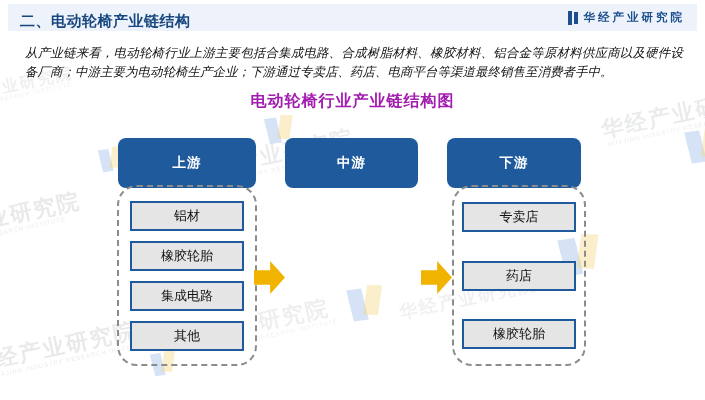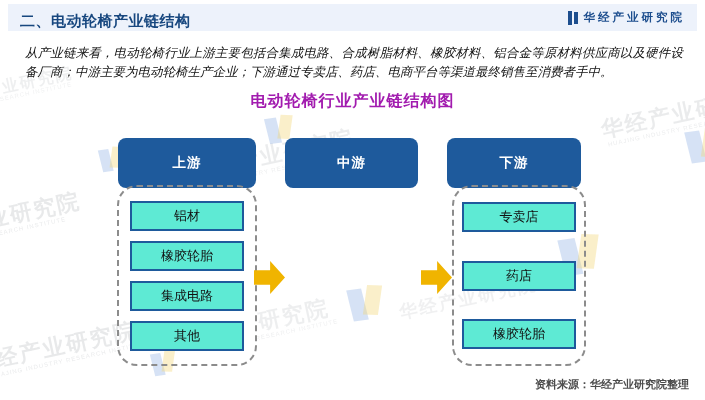--- a/index.html
+++ b/index.html
@@ -39,21 +39,21 @@
   .stage.s2{left:285px;width:133px;}
   .stage.s3{left:447px;width:134px;}
   .dashed{
     position:absolute;top:185px;height:181px;border:2px dashed #8C8C8C;border-radius:20px;
     box-sizing:border-box;display:flex;flex-direction:column;
   }
   .dashed.c1{left:117px;width:140px;padding:14px 11px;gap:10px;justify-content:flex-start;}
   .dashed.c2{left:283px;width:136px;padding:14px 11px;justify-content:center;}
   .dashed.c3{left:452px;width:134px;padding:15px 8px;justify-content:space-between;}
   .node{
-    background:#5eead4;border:2px solid #1E5A9C;height:30px;min-height:30px;
+    background:#e5e5e5;border:2px solid #1E5A9C;height:30px;min-height:30px;
     display:flex;align-items:center;justify-content:center;
     font-size:13px;color:#111;box-sizing:border-box;
   }
   .arrow{
     position:absolute;top:261px;width:31px;height:33px;background:#F0B400;
     clip-path:polygon(0% 28%,52% 28%,52% 0%,100% 50%,52% 100%,52% 72%,0% 72%);
   }
   .arrow.a1{left:254px;}
   .arrow.a2{left:421px;}
   
@@ -170,15 +170,14 @@
 
   <div class="dashed c3">
     <div class="node">专卖店</div>
     <div class="node">药店</div>
     <div class="node">橡胶轮胎</div>
   </div>
 
   <div class="arrow a1"></div>
   <div class="arrow a2"></div>
 
-  <div class="source">资料来源：华经产业研究院整理</div>
 
 </div>
 
 </body></html>

